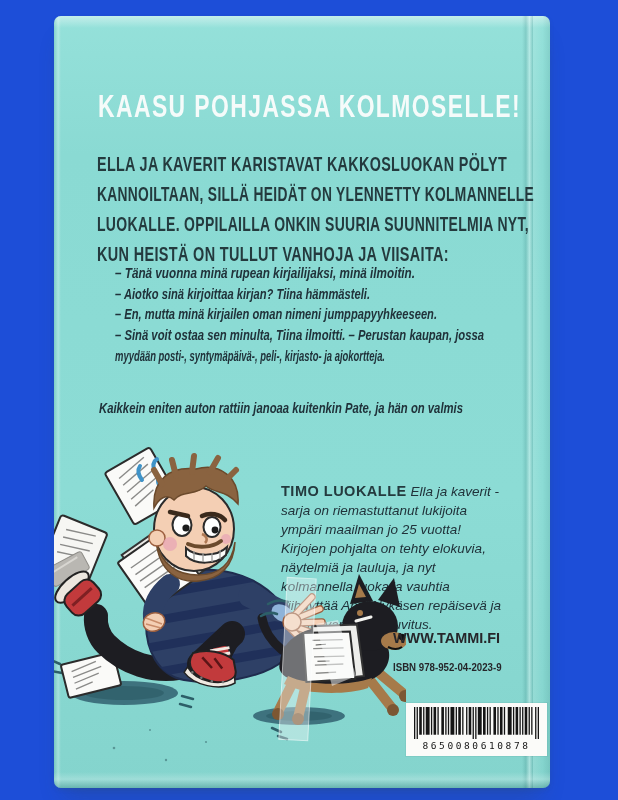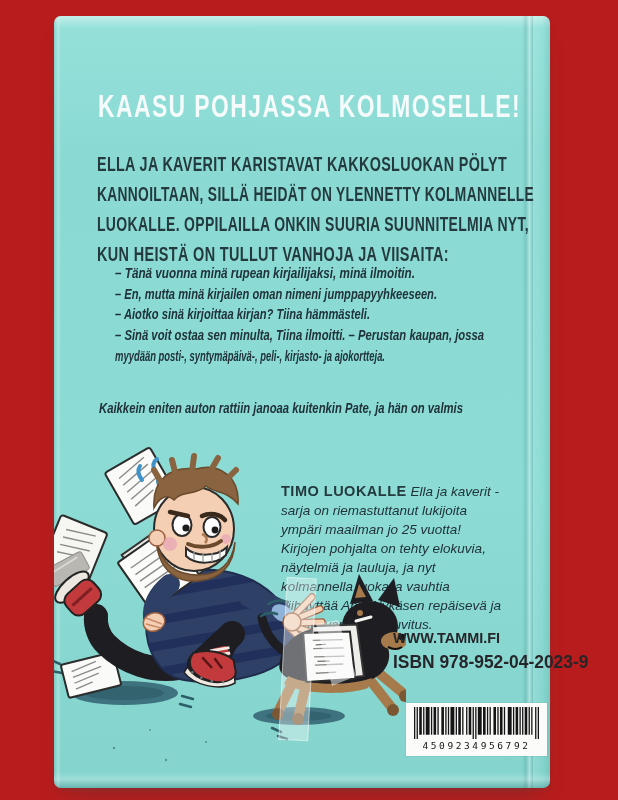--- a/index.html
+++ b/index.html
@@ -1,16 +1,16 @@
 <!DOCTYPE html>
 <html><head>
 <meta charset="utf-8">
 <style>
   html,body{margin:0;padding:0;background:#ffffff;}
-  #stage{position:relative;width:618px;height:800px;background:#b91c1c;overflow:hidden;
+  #stage{position:relative;width:618px;height:800px;background:#1d4ed8;overflow:hidden;
          font-family:"Liberation Sans",sans-serif;}
   
   #book{position:absolute;left:54px;top:16px;width:496px;height:772px;border-radius:7px;
         background:linear-gradient(180deg,#95e1da 0%,#8adad3 18%,#8cdcd5 62%,#84d4cd 100%);
         box-shadow:0 16px 22px -10px rgba(50,70,70,.28), 0 2px 4px rgba(60,90,90,.15);}
   .edge{position:absolute;pointer-events:none;}
   #edge-top{left:0;right:0;top:0;height:12px;border-radius:7px 7px 0 0;
         background:linear-gradient(180deg,rgba(255,255,255,.45),rgba(255,255,255,0));}
   #edge-bottom{left:0;right:0;bottom:0;height:16px;border-radius:0 0 7px 7px;
         background:linear-gradient(0deg,rgba(0,70,70,.22),rgba(255,255,255,.22) 55%,rgba(255,255,255,0));}
@@ -30,21 +30,21 @@
   #dialogue .ln{height:20.7px;font-style:italic;font-weight:bold;font-size:14.5px;}
   #dialogue .ln:nth-child(6){margin-left:-13px;}
   #closing{position:absolute;left:45px;top:384px;color:#20323a;}
   #closing .ln{height:21px;font-style:italic;font-weight:bold;font-size:14.5px;text-align:right;}
   #author{position:absolute;left:227px;top:466px;width:224px;color:#20323a;
           font-style:italic;font-size:13.5px;line-height:19px;}
   #author .name{font-style:normal;font-weight:bold;font-size:14.5px;letter-spacing:.5px;color:#243a3e;}
   #codes{position:absolute;left:339px;top:610px;color:#26262a;z-index:3;}
   #code-class{font-size:21px;font-weight:bold;height:24px;}
   #code-site{font-size:14px;font-weight:bold;height:20px;margin-top:4px;}
-  #code-isbn{font-size:18px;font-weight:bold;height:20px;margin-top:2px;}
+  #code-isbn{font-size:10px;font-weight:bold;height:20px;margin-top:12px;}
   
   #barcode{position:absolute;left:352px;top:687px;width:141px;height:53px;background:#fbfbf9;
            z-index:3;display:flex;flex-direction:column;align-items:center;padding-top:4px;
            box-sizing:border-box;box-shadow:0 0 0 1px rgba(0,60,60,.06);}
   #barcode svg{display:block;}
   #barcode-digits{font-family:"DejaVu Sans Mono",monospace;font-size:9.5px;letter-spacing:2.6px;
            color:#161616;margin-top:1px;}
   
   #illus{position:absolute;left:0;top:412px;width:352px;height:360px;z-index:1;}
 </style>
@@ -64,22 +64,22 @@
 
     <div id="intro">
       <div class="ln"><span class="fit" style="transform: scaleX(0.682871);">ELLA JA KAVERIT KARISTAVAT KAKKOSLUOKAN PÖLYT</span></div>
       <div class="ln"><span class="fit" style="transform: scaleX(0.655879);">KANNOILTAAN, SILLÄ HEIDÄT ON YLENNETTY KOLMANNELLE</span></div>
       <div class="ln"><span class="fit" style="transform: scaleX(0.664967);">LUOKALLE. OPPILAILLA ONKIN SUURIA SUUNNITELMIA NYT,</span></div>
       <div class="ln"><span class="fit" style="transform: scaleX(0.68792);">KUN HEISTÄ ON TULLUT VANHOJA JA VIISAITA:</span></div>
     </div>
 
     <div id="dialogue">
       <div class="ln"><span class="fit" style="transform: scaleX(0.807605);">– Tänä vuonna minä rupean kirjailijaksi, minä ilmoitin.</span></div>
+      <div class="ln"><span class="fit" style="transform: scaleX(0.769957);">– Aiotko sinä kirjoittaa kirjan? Tiina hämmästeli.</span></div>
       <div class="ln"><span class="fit" style="transform: scaleX(0.768468);">– En, mutta minä kirjailen oman nimeni jumppapyyhkeeseen.</span></div>
-      <div class="ln"><span class="fit" style="transform: scaleX(0.769957);">– Aiotko sinä kirjoittaa kirjan? Tiina hämmästeli.</span></div>
       <div class="ln"><span class="fit" style="transform: scaleX(0.777917);">– Sinä voit ostaa sen minulta, Tiina ilmoitti. – Perustan kaupan, jossa</span></div>
       <div class="ln"><span class="fit" style="transform: scaleX(0.650602);">myydään posti-, syntymäpäivä-, peli-, kirjasto- ja ajokortteja.</span></div>
     </div>
 
     <div id="closing">
       <div class="ln"><span class="fit" style="transform: scaleX(0.77887);">Kaikkein eniten auton rattiin janoaa kuitenkin Pate, ja hän on valmis</span></div>
     </div>
 
     <div id="author"><span class="name">TIMO LUOKALLE</span><span> Ella ja kaverit -sarja on riemastuttanut lukijoita ympäri maailman jo 25 vuotta! Kirjojen pohjalta on tehty elokuvia, näytelmiä ja lauluja, ja nyt kolmannella luokalla vauhtia kiihdyttää Anni Nykäsen repäisevä ja sarjakuvamainen kuvitus.</span></div>
 
@@ -123,21 +123,21 @@
             <rect x="78" y="0" width="2" height="26"></rect>
           <rect x="81" y="0" width="1" height="26"></rect>
             <rect x="83" y="0" width="1" height="26"></rect>
           <rect x="85" y="0" width="2" height="26"></rect>
             <rect x="88" y="0" width="1" height="26"></rect>
           <rect x="90" y="0" width="1" height="26"></rect>
             <rect x="93" y="0" width="1" height="30"></rect>
           <rect x="95" y="0" width="1" height="30"></rect>
         </g>
       </svg>
-      <div id="barcode-digits">4509234956792</div>
+      <div id="barcode-digits">8650080610878</div>
     </div>
 
     <svg id="illus" viewBox="0 0 352 360">
 
       <g>
         <ellipse cx="70" cy="265" rx="54" ry="12" fill="#3a6d79" opacity="0.95"></ellipse>
         <ellipse cx="70" cy="265" rx="40" ry="7" fill="#2c5a64" opacity="0.6"></ellipse>
         <ellipse cx="245" cy="288" rx="46" ry="9" fill="#3a6d79" opacity="0.95"></ellipse>
         <ellipse cx="245" cy="288" rx="33" ry="5" fill="#2c5a64" opacity="0.6"></ellipse>
       </g>

